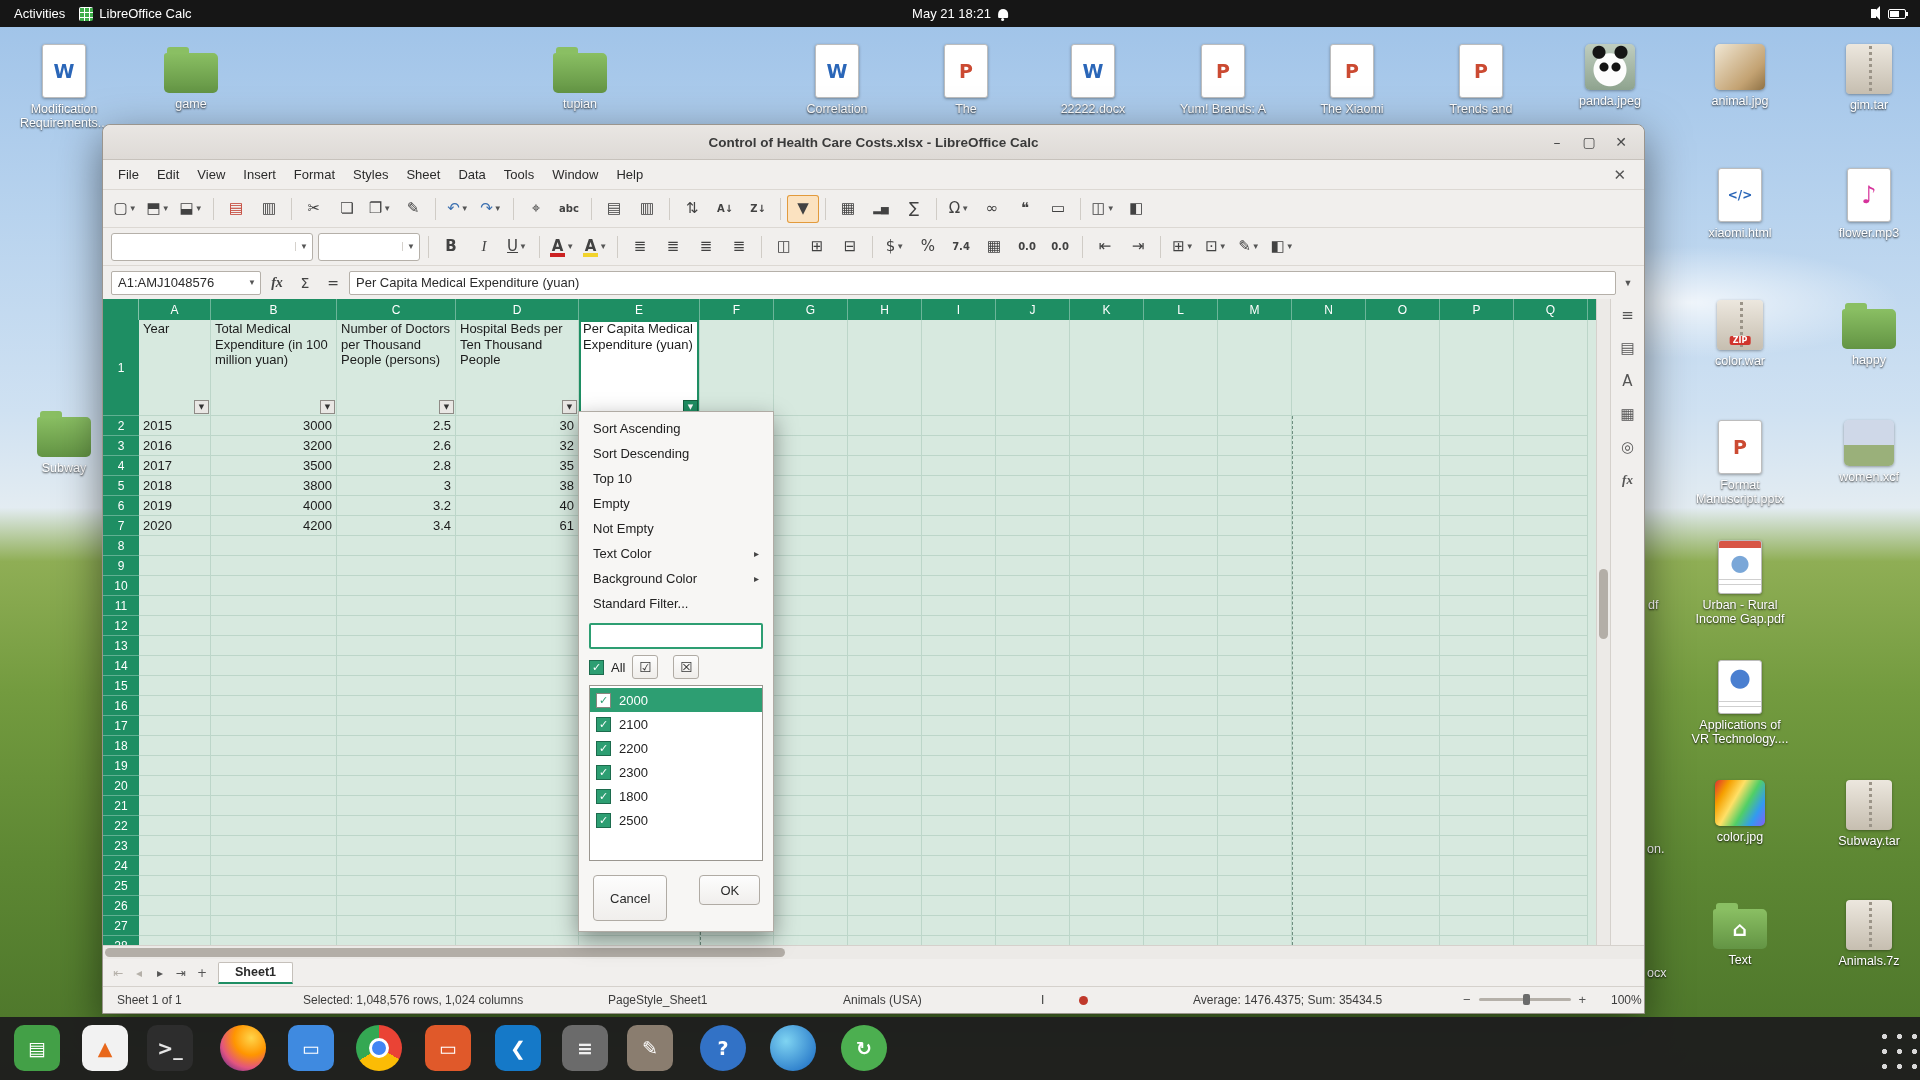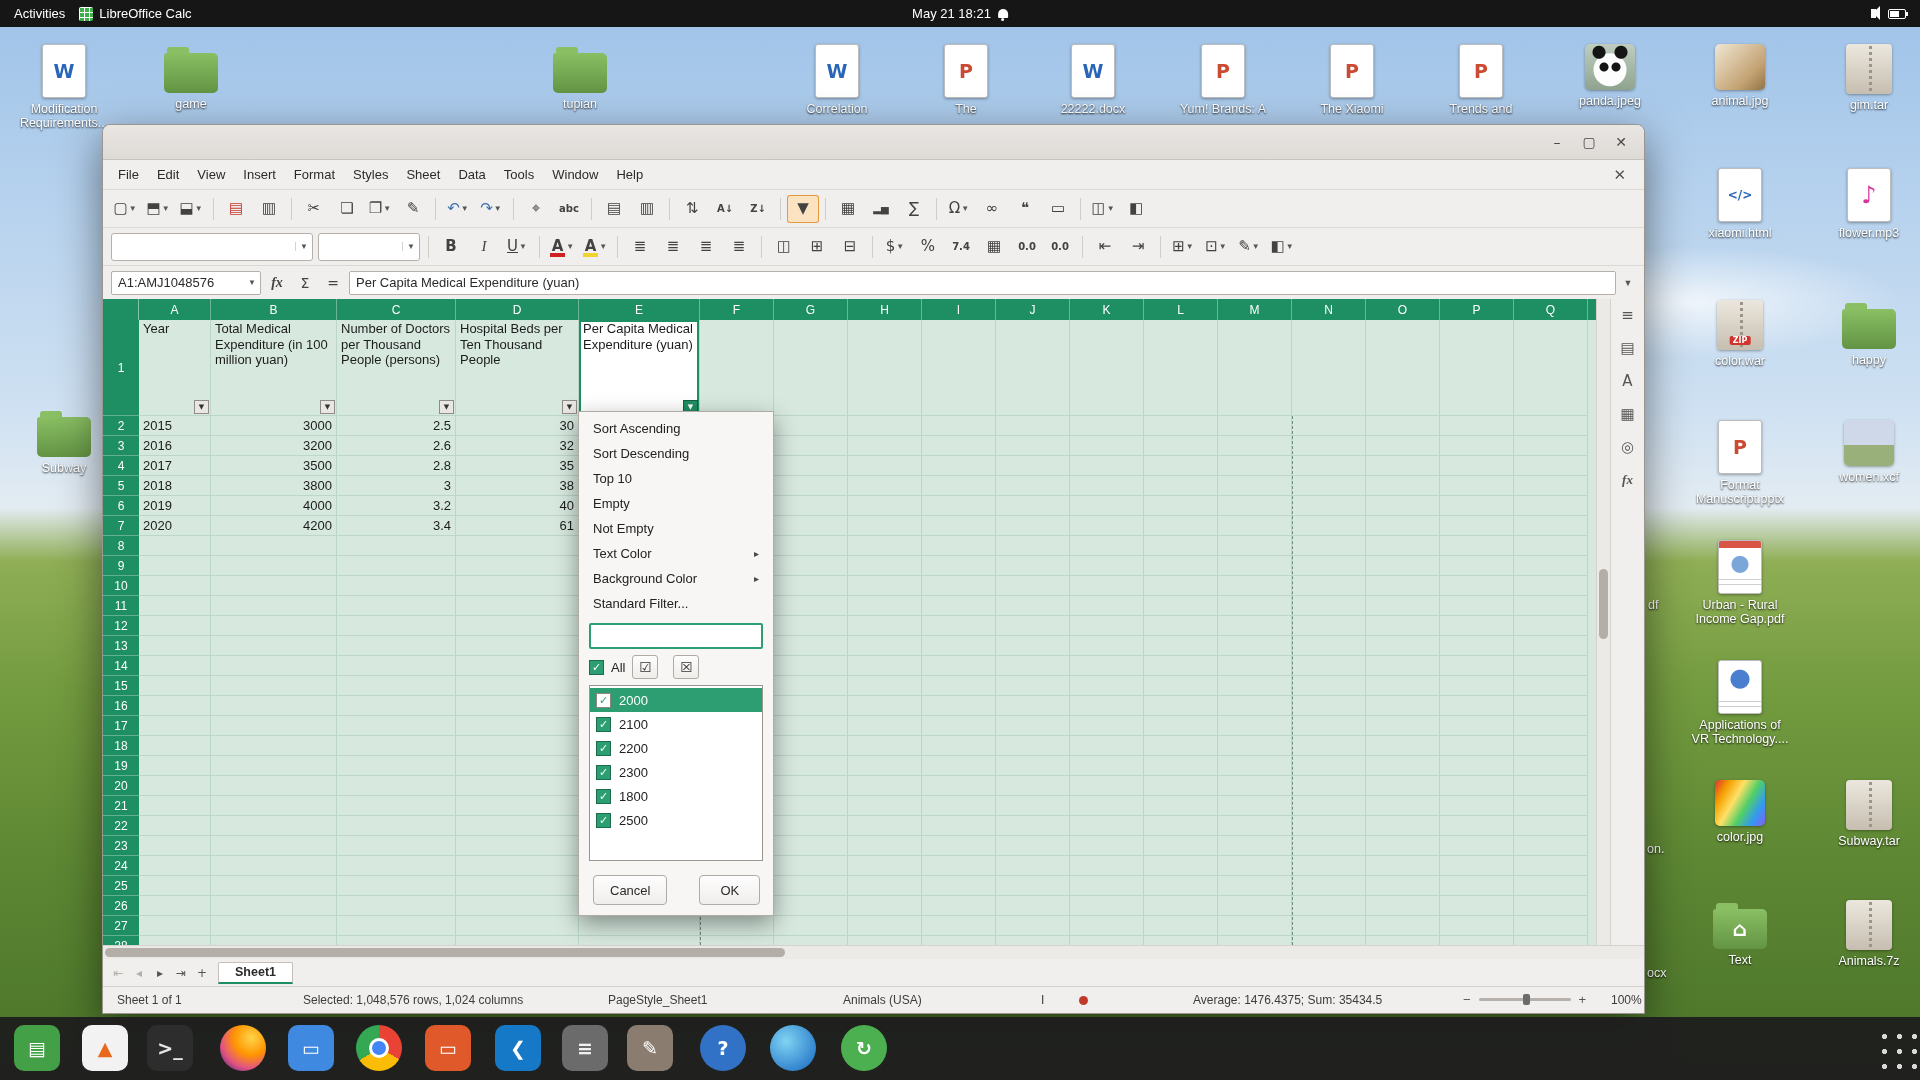--- a/index.html
+++ b/index.html
@@ -169,21 +169,21 @@
     display:flex;align-items:center;justify-content:center;box-sizing:border-box;font-family:"DejaVu Sans",sans-serif;}
   .fp-cb.inv{background:#fff;color:#2d9e72;border-color:#8b867f;}
   .fp-mini{width:26px;height:24px;background:linear-gradient(#fdfdfd,#efedea);border:1px solid #b0aba4;border-radius:3px;
     display:flex;align-items:center;justify-content:center;font-size:14px;color:#333;box-sizing:border-box;
     font-family:"DejaVu Sans",sans-serif;}
   .fp-mini:first-of-type{margin-left:auto;}
   #fp-list{margin:4px 10px 0;background:#fff;border:1px solid #9a968f;height:172px;overflow:hidden;padding-top:2px;}
   .fp-row{height:24px;display:flex;align-items:center;gap:8px;padding:0 6px;}
   .fp-row.selected{background:#2d9e72;color:#fff;}
   .fp-buttons{display:flex;margin:14px 14px 0;}
-  .fp-btn{height:28px;padding:0 16px;background:linear-gradient(#fdfdfd,#f0eeec);border:1px solid #b0aba4;
+  .fp-btn{height:28px;padding:8px 16px;background:linear-gradient(#fdfdfd,#f0eeec);border:1px solid #b0aba4;
     border-radius:4px;font-size:13px;display:flex;align-items:center;color:#2b2b2b;}
   #fp-ok{margin-left:32px;padding:0 20px;}
   
   #dock{position:absolute;left:0;right:0;bottom:0;height:63px;background:rgba(30,30,30,.96);z-index:40;}
   .dock-item{position:absolute;top:8px;width:46px;height:46px;}
   .dock-art{width:46px;height:46px;border-radius:10px;display:flex;align-items:center;justify-content:center;
     font-size:19px;font-weight:bold;font-family:"DejaVu Sans","Liberation Sans",sans-serif;}
   .dock-art.round{border-radius:50%;}
   .dock-art.firefox{border-radius:50%;background:radial-gradient(circle at 68% 28%,#ffd54a,#ff9500 38%,#e3557f 66%,#5a2a8a 92%);}
   .dock-art.chrome{border-radius:50%;background:conic-gradient(#ea4335 0 33%,#fbbc05 33% 66%,#34a853 66% 100%);position:relative;}
@@ -317,20 +317,21 @@
         <div class="d-art kind-folder"></div>
         <div class="d-label">Subway</div>
       </div>
       <span class="partial-label" style="left: 1648px; top: 598px;">df</span>
       <span class="partial-label" style="left: 1647px; top: 842px;">on.</span>
       <span class="partial-label" style="left: 1647px; top: 966px;">ocx</span>
     </div>
 
   <div id="calc-window">
     <div id="titlebar">
+      <div id="window-title">Control of Health Care Costs.xlsx - LibreOffice Calc</div>
       <div class="win-controls">
         <span class="win-btn">–</span>
         <span class="win-btn">▢</span>
         <span class="win-btn">✕</span>
       </div>
     </div>
 
     <div id="menubar">
 
       <span class="menu-item">File</span>

